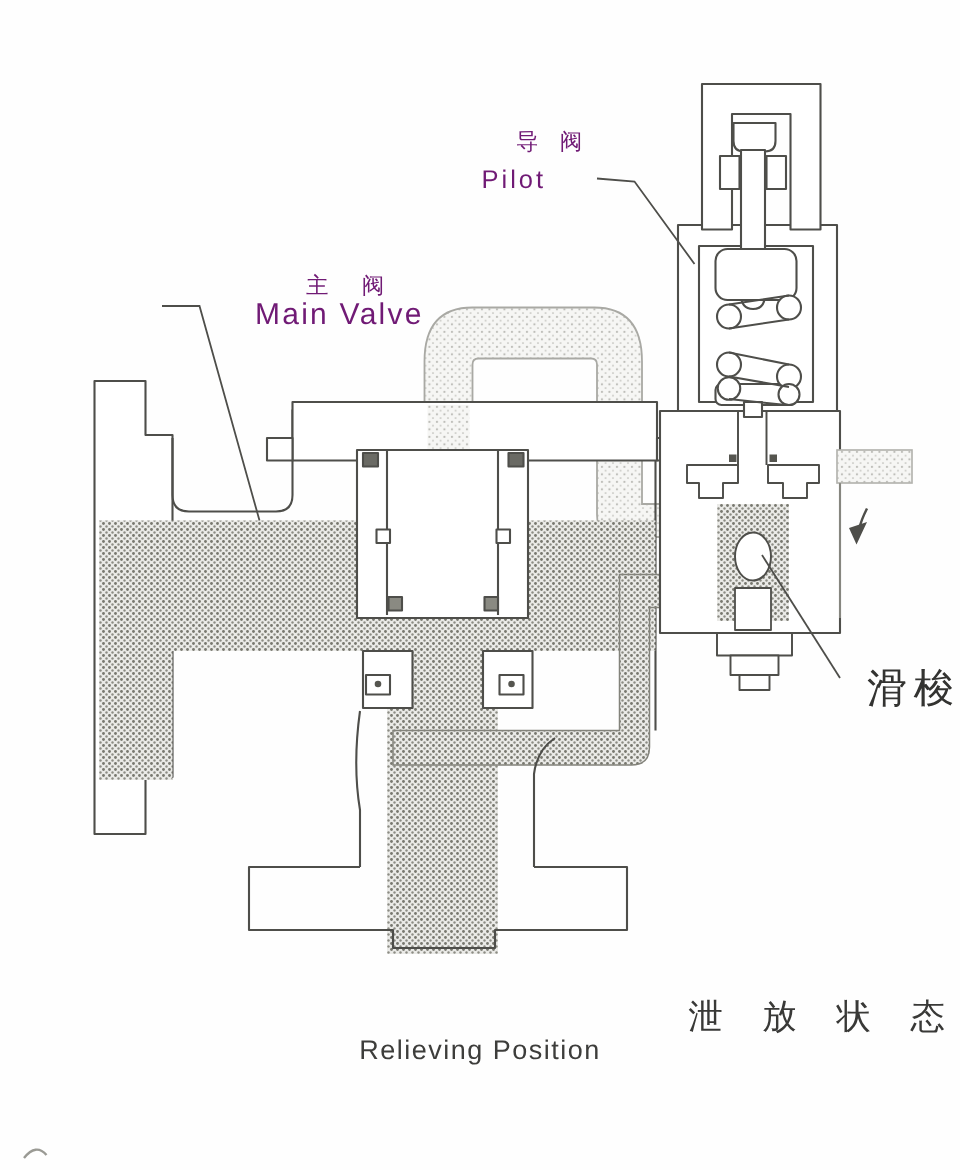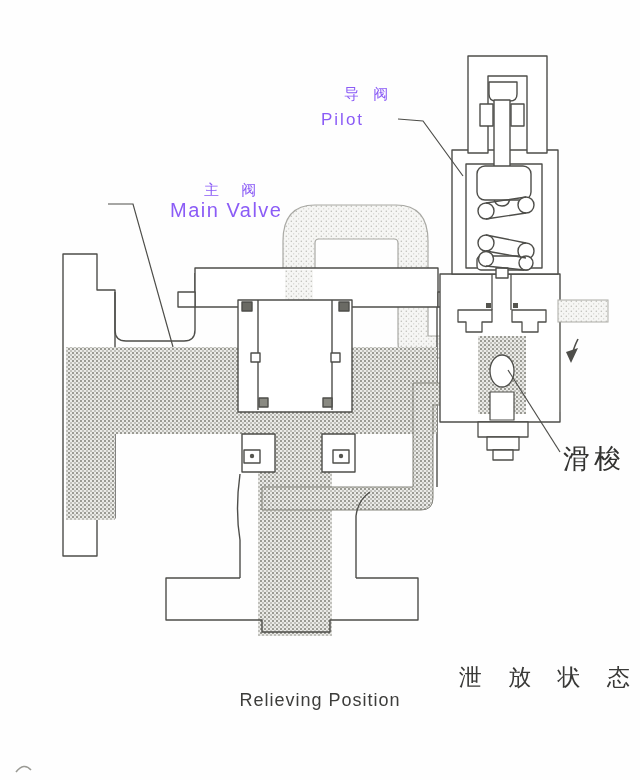--- a/index.html
+++ b/index.html
@@ -1,26 +1,26 @@
 <!DOCTYPE html>
 <html><head>
 <meta charset="utf-8">
 <style>
   html,body{margin:0;padding:0;background:#ffffff;}
   .canvas{
     position:relative;width:640px;height:780px;background:#fefefe;overflow:hidden;
     font-family:"Liberation Sans", sans-serif;color:#3a3a38;
   }
   .drawing{position:absolute;left:0;top:0;}
-  .lbl{position:absolute;white-space:nowrap;color:#8b5cf6;}
+  .lbl{position:absolute;white-space:nowrap;color:#701a75;}
   .lbl-zh-main{left:204px;top:181px;font-size:15px;letter-spacing:9px;}
   .lbl-en-main{left:170px;top:199px;font-size:20px;letter-spacing:1.5px;}
   .lbl-zh-pilot{left:344px;top:85px;font-size:15px;letter-spacing:5px;}
   .lbl-en-pilot{left:321px;top:110px;font-size:17px;letter-spacing:2px;}
-  .lbl-zh-shuttle{left:563px;top:441px;font-size:27px;letter-spacing:4px;
+  .lbl-zh-shuttle{left:578px;top:441px;font-size:27px;letter-spacing:4px;
     font-family:Liberation Mono, monospace;color:#333331;}
   .lbl-caption-zh{left:0;right:0;top:662px;text-align:right;font-size:23px;
     letter-spacing:10px;text-indent:10px;color:#39393700;color:#393937;}
   .lbl-caption-en{left:0;right:0;top:690px;text-align:center;font-size:18px;
     letter-spacing:1px;color:#3d3d3b;}
 </style>
 </head>
 <body>
 
 <div class="canvas">

